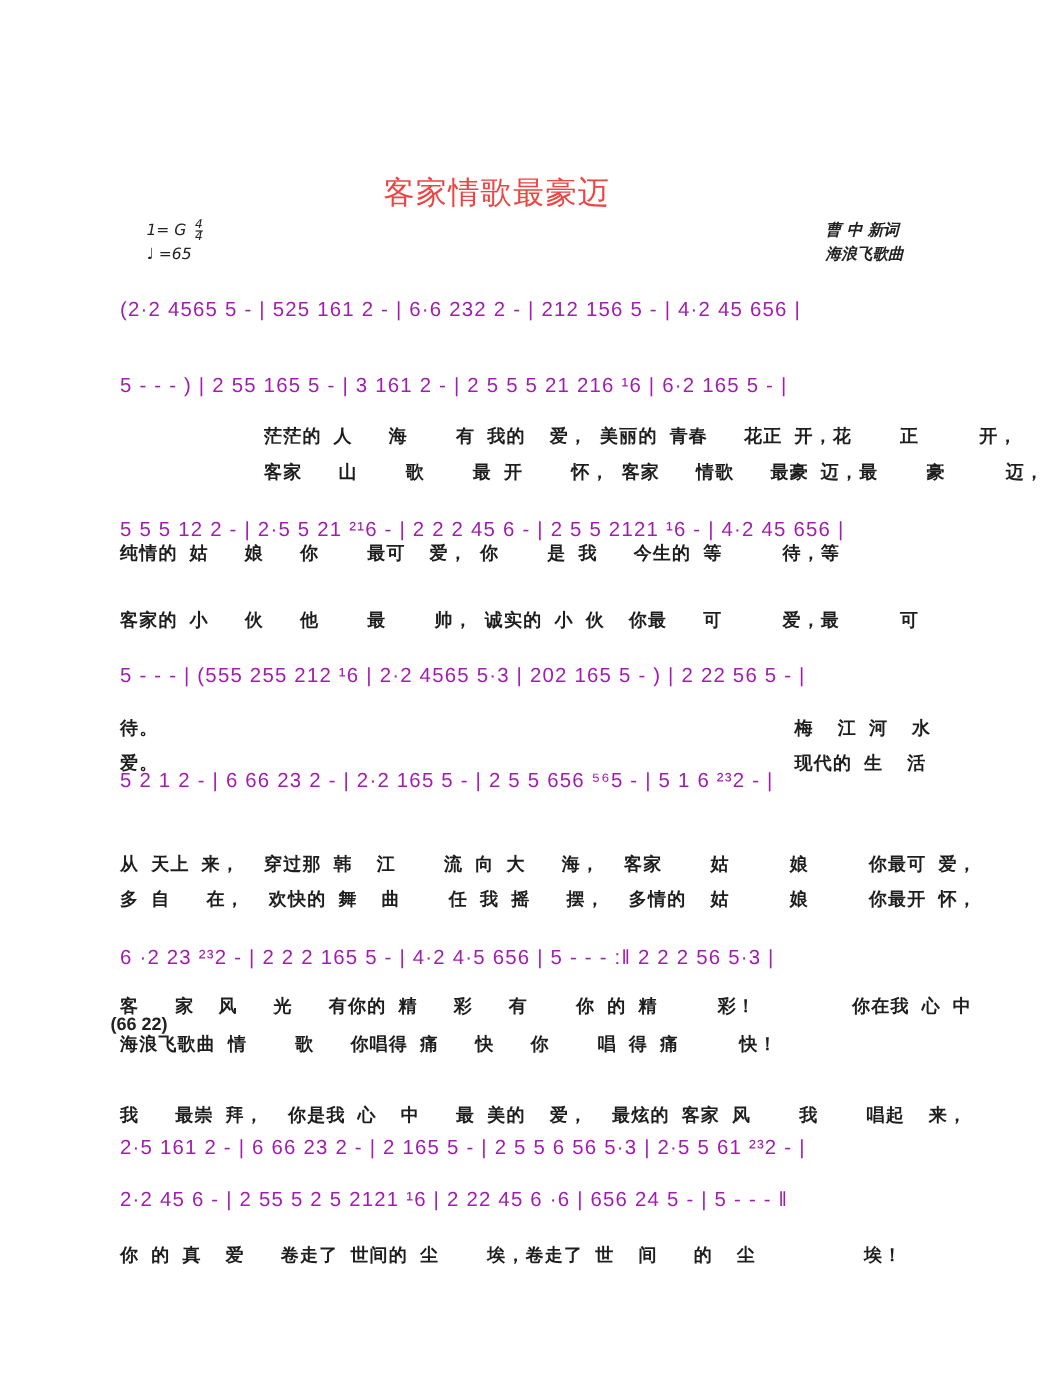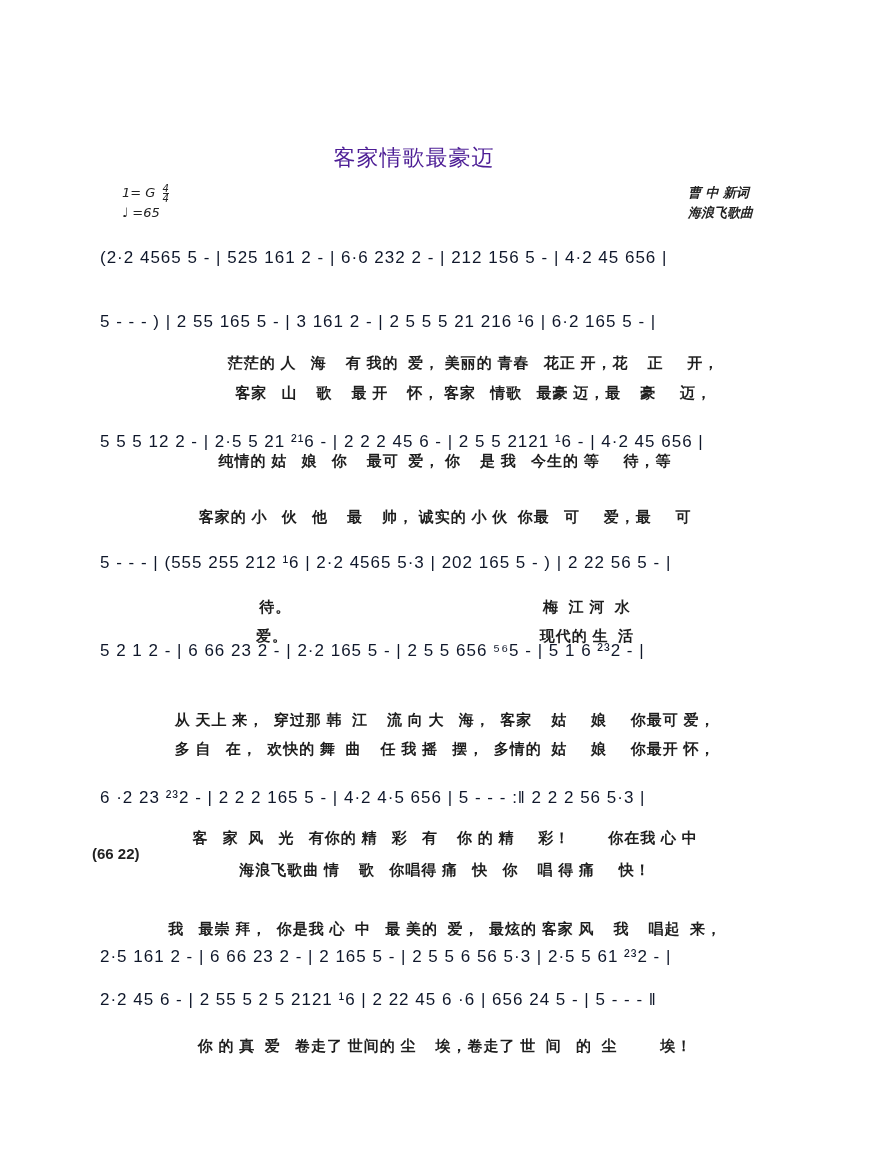--- a/index.html
+++ b/index.html
@@ -2,39 +2,38 @@
 <html><head>
 <meta charset="utf-8">
 <style>
   html, body { margin: 0; padding: 0; background: #ffffff; }
   body {
     width: 876px; height: 1167px; position: relative; overflow: hidden;
     font-family: "DejaVu Sans", "Liberation Sans", sans-serif; color: #1a1a1a;
   }
   .title {
     position: absolute; left: 0; width: 828px; top: 143px; text-align: center;
-    font-size: 22px; letter-spacing: 1px; color: #4c1d95;
+    font-size: 26px; letter-spacing: 1px; color: #ef4444;
   }
   .meta { position: absolute; font-size: 13px; line-height: 20px; color: #222; font-style: italic; }
   .meta.left { left: 122px; top: 183px; }
   .meta.right { left: 688px; top: 183px; font-weight: bold; }
   .sig { display: inline-flex; flex-direction: column; vertical-align: middle; font-size: 10px; line-height: 9px; text-align: center; margin-left: 3px; }
   .sig span:first-child { border-bottom: 1px solid #222; }
 
   .row {
     position: absolute; left: 100px; width: 680px; white-space: nowrap;
-    font-family: "Liberation Sans", sans-serif; font-size: 17px; color: #0f172a;
+    font-family: "Liberation Sans", sans-serif; font-size: 17px; color: #a21caf;
     letter-spacing: 1px;
   }
   .notes { height: 30px; line-height: 30px; }
   .lyric {
     position: absolute; left: 100px; width: 690px; white-space: pre;
-    font-family: Liberation Serif, serif; font-size: 15px; font-weight: bold; color: #1e1e1e;
+    font-family: Liberation Mono, monospace; font-size: 15px; font-weight: bold; color: #1e1e1e;
     letter-spacing: 1px;
-    text-align: center;
   }
   .small-note {
     position: absolute; font-family: "Liberation Sans", sans-serif; font-size: 15px; font-weight: bold; color: #222;
   }
 </style>
 </head>
 <body>
 
 <div class="title">客家情歌最豪迈</div>
 

